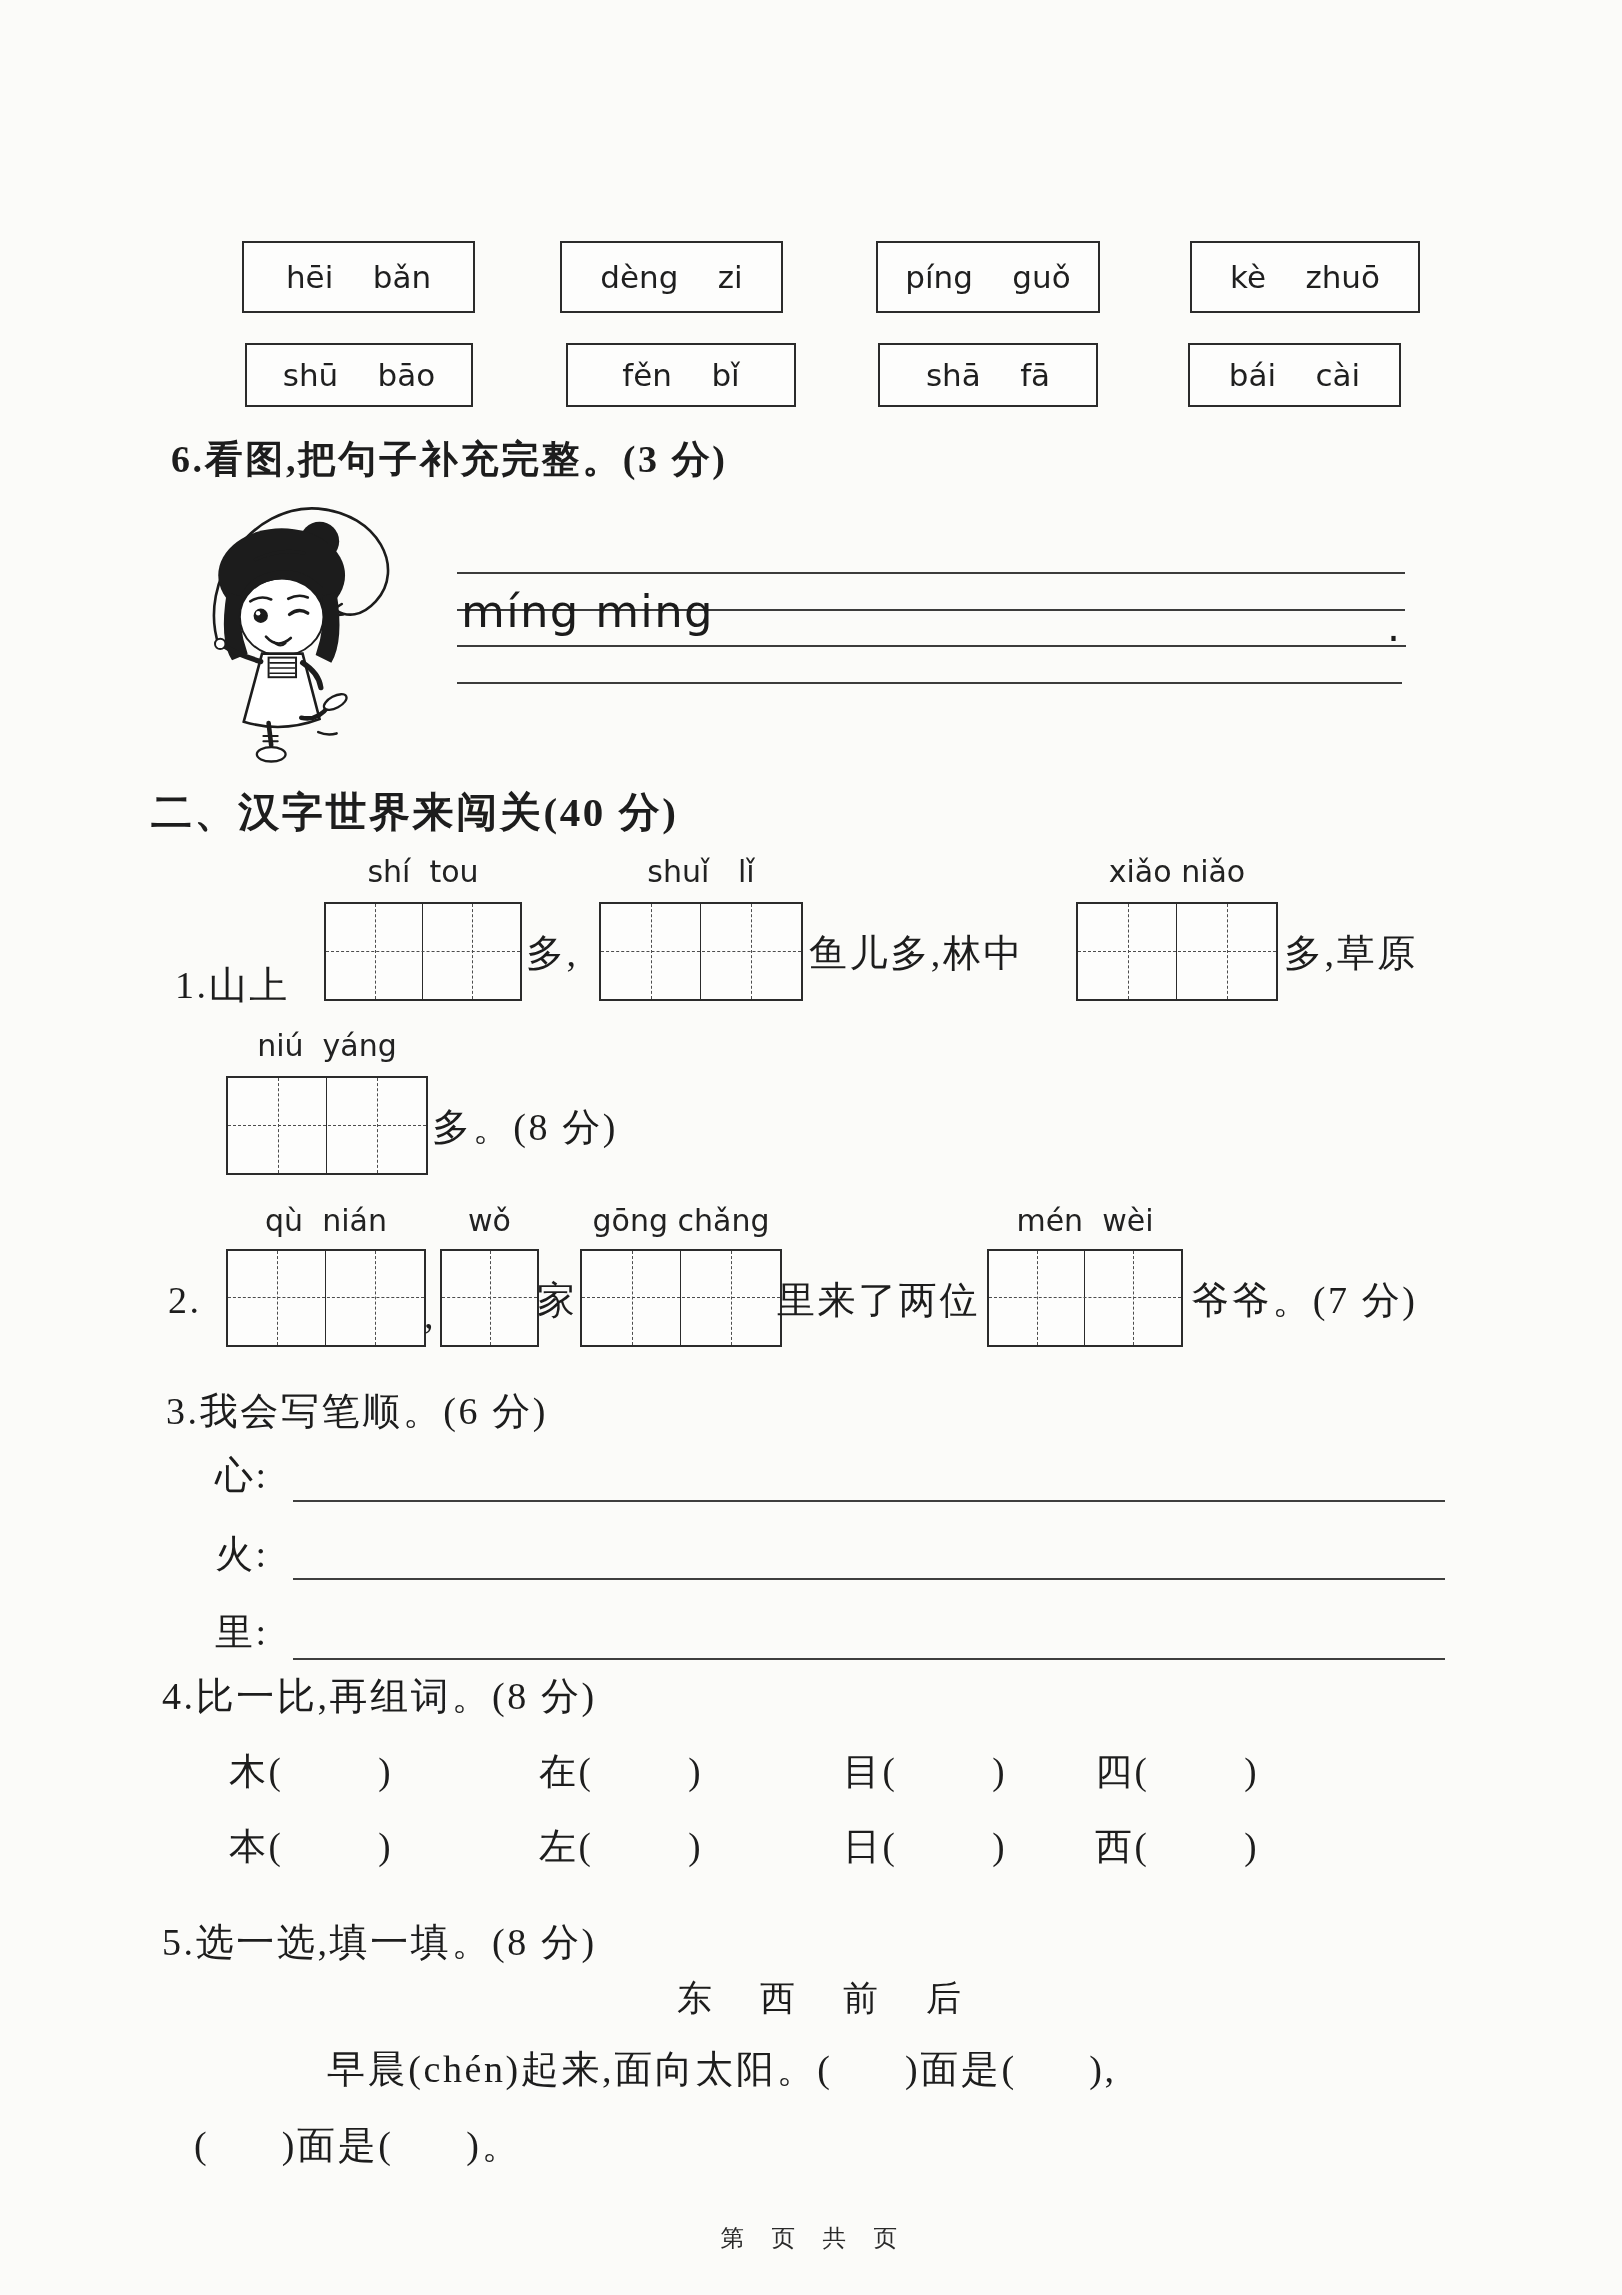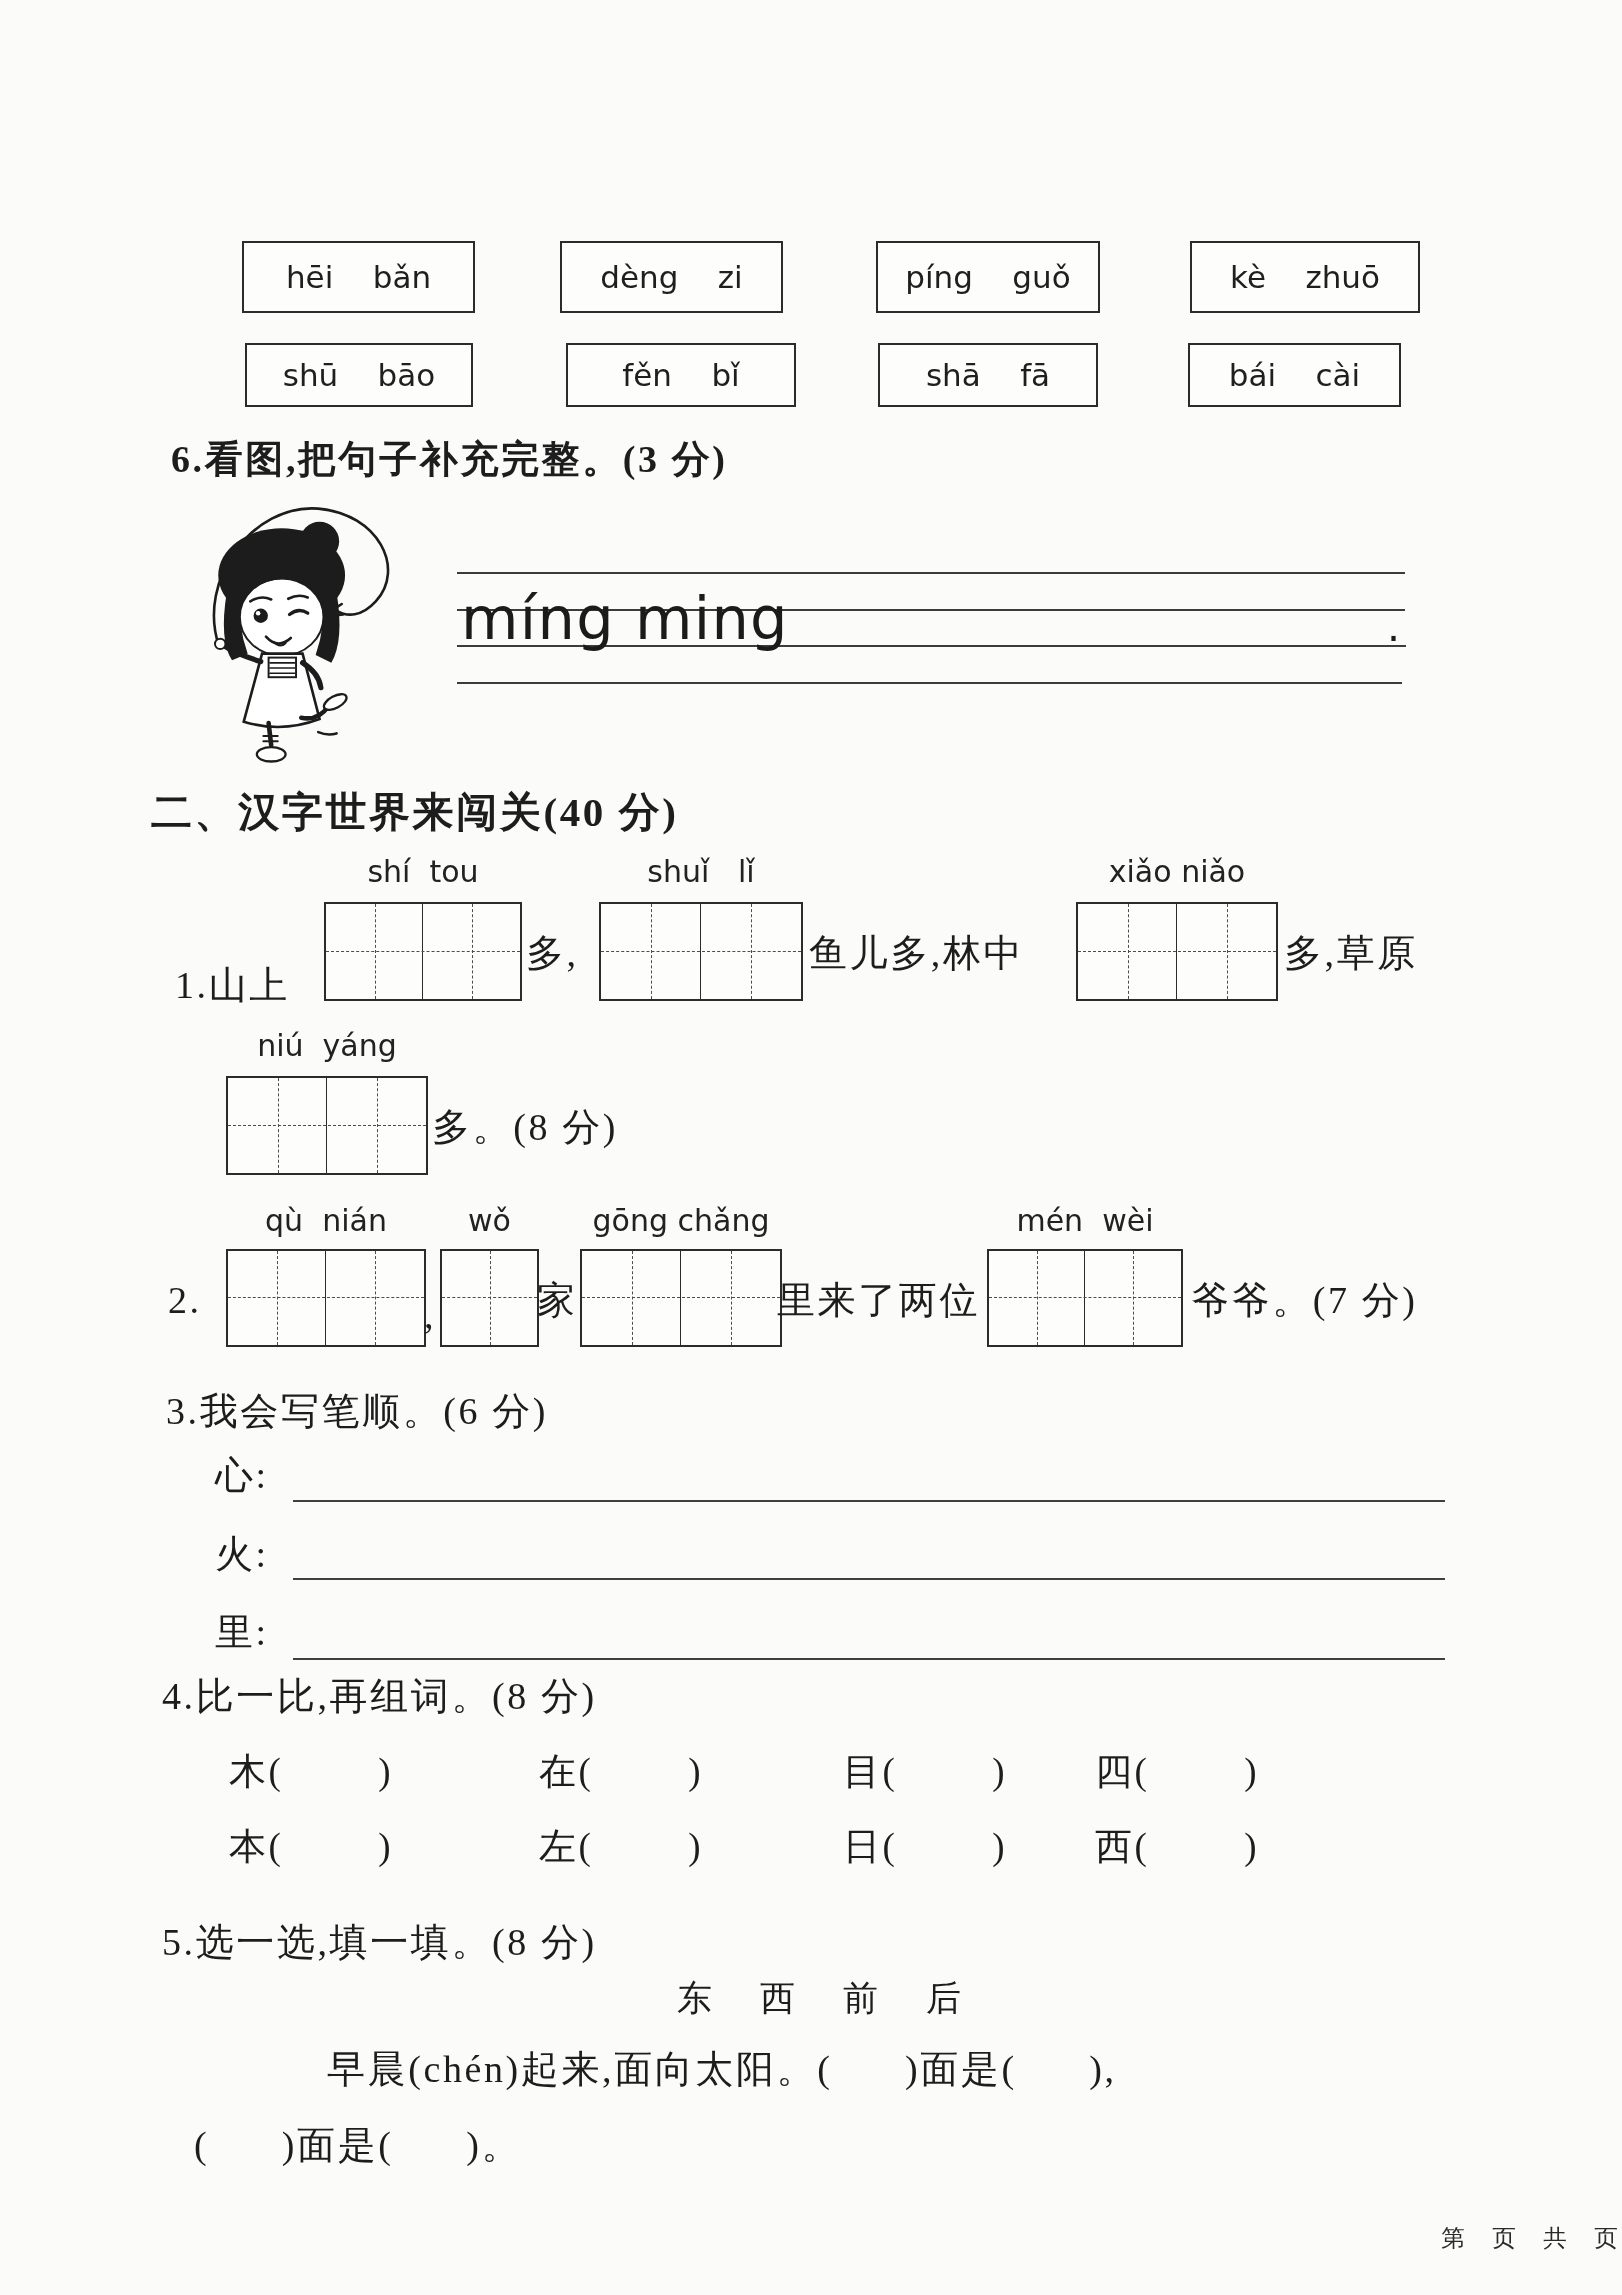--- a/index.html
+++ b/index.html
@@ -44,24 +44,24 @@
   .tzg .d3{left:75%;}
   .tzg .dmid{left:50%;}
   .tzg .hd{left:0;right:0;top:50%;height:0;border-top:1.3px dashed #4d4d4d;margin-top:-0.7px;}
   
   .pline{position:absolute;height:2px;background:#3c3c3c;}
   
   .uline{position:absolute;height:2px;background:#3f3f3f;}
   .handwrite{
     position:absolute;
     font-family:"DejaVu Sans",sans-serif;
-    font-size:59px;letter-spacing:1.3px;color:#1b1b1b;line-height:1;
+    font-size:45px;letter-spacing:1.3px;color:#1b1b1b;line-height:1;
   }
   .footer{
-    position:absolute;left:0;right:0;text-align:right;
+    position:absolute;left:0;right:0;text-align:center;
     font-size:23.6px;letter-spacing:5.2px;color:#2a2a2a;white-space:pre;
     font-family:"Liberation Serif","DejaVu Serif",serif;
   }
   svg .ln{fill:none;stroke:#1c1c1c;stroke-linecap:round;stroke-linejoin:round;}
 </style>
 </head>
 <body>
 
 <div class="page">
 

